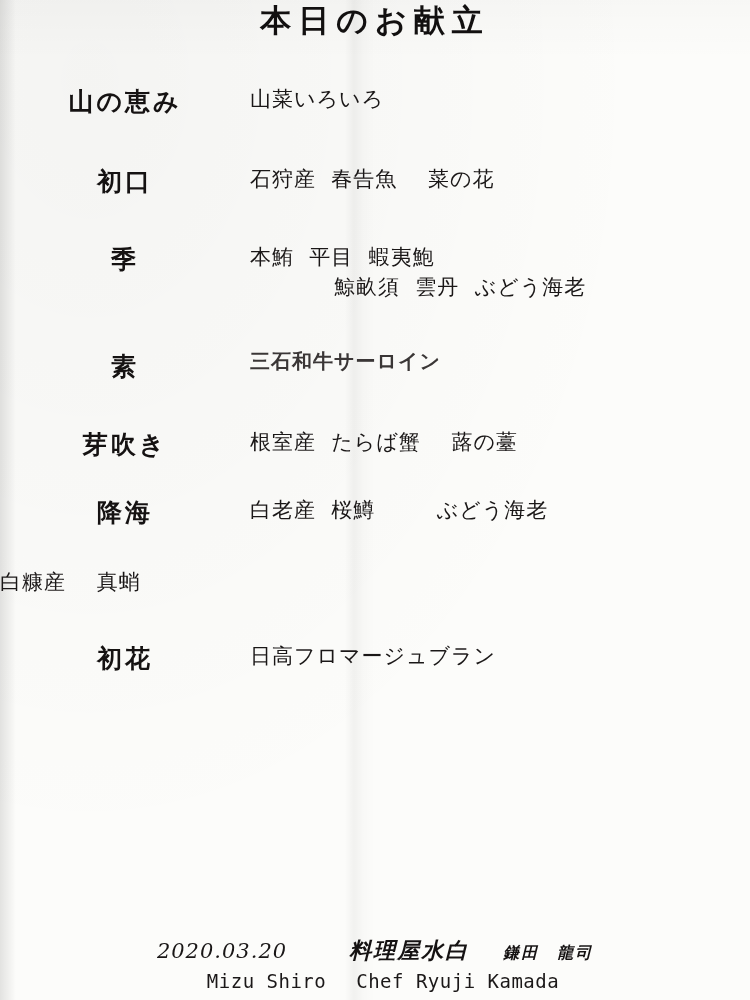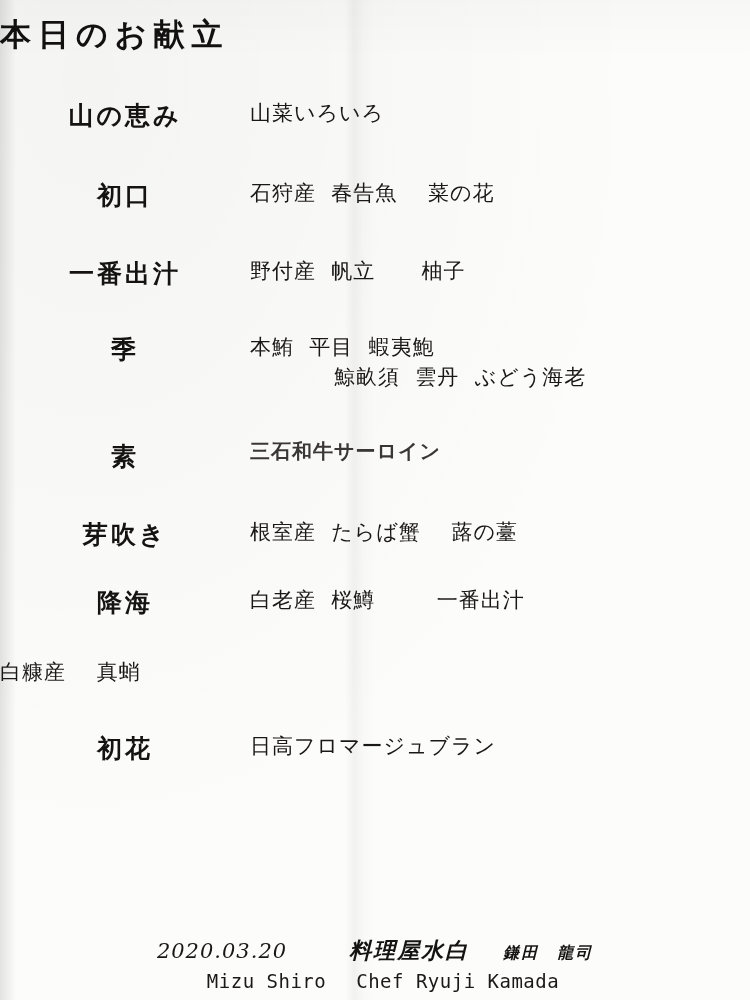--- a/index.html
+++ b/index.html
@@ -35,26 +35,25 @@
     pointer-events: none;
   }
 
   .sheet {
     position: absolute;
     inset: 0;
     padding: 0;
   }
 
   .title {
-    text-align: left;
+    text-align: center;
     font-family: "DejaVu Serif", serif;
     font-size: 31px;
     font-weight: 700;
     letter-spacing: 7px;
-    padding-top: 14px;
     color: #121010;
   }
 
   .menu-list {
     margin-top: 42px;
     padding: 0 0 0 0;
   }
 
   .row {
     display: flex;
@@ -173,26 +172,20 @@
       </div>
     </div>
 
     <div class="row r-hatsukuchi">
       <div class="row-label">初口</div>
       <div class="row-body">
         <div class="line">石狩産  春告魚    菜の花</div>
       </div>
     </div>
 
-    <div class="row r-dashi">
-      <div class="row-label">一番出汁</div>
-      <div class="row-body">
-        <div class="line">野付産  帆立      柚子</div>
-      </div>
-    </div>
 
     <div class="row r-ki">
       <div class="row-label">季</div>
       <div class="row-body">
         <div class="line">本鮪  平目  蝦夷鮑</div>
         <div class="line indent">鯨畝須  雲丹  ぶどう海老</div>
       </div>
     </div>
 
     <div class="row r-su">
@@ -205,21 +198,21 @@
     <div class="row r-mebuki">
       <div class="row-label">芽吹き</div>
       <div class="row-body">
         <div class="line">根室産  たらば蟹    蕗の薹</div>
       </div>
     </div>
 
     <div class="row r-kokai">
       <div class="row-label">降海</div>
       <div class="row-body">
-        <div class="line">白老産  桜鱒        一番出汁</div>
+        <div class="line">白老産  桜鱒        ぶどう海老</div>
       </div>
     </div>
 
     <div class="row r-shokuji">
       <div class="row-body">
         <div class="line">白糠産    真蛸</div>
       </div>
     </div>
 
     <div class="row r-hatsuhana">

